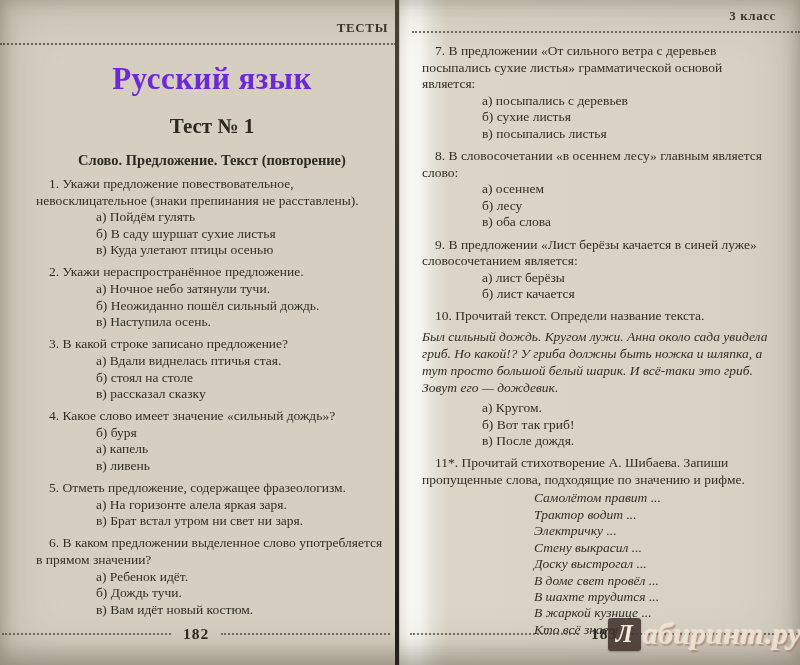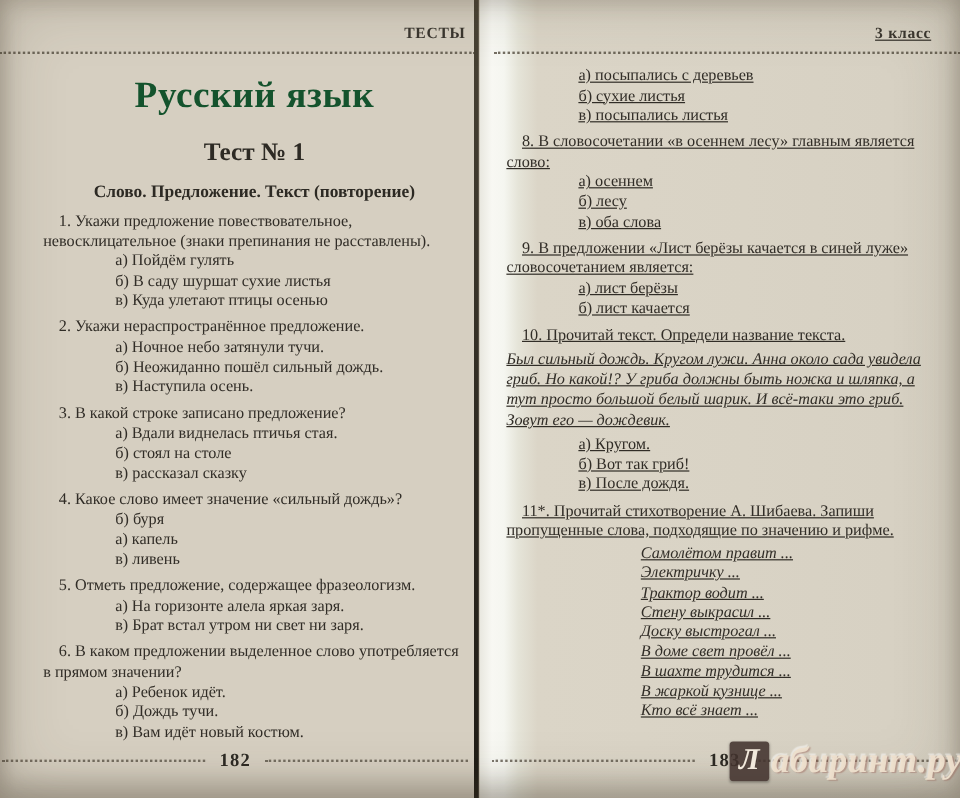--- a/index.html
+++ b/index.html
@@ -12,43 +12,42 @@
     content:""; position:absolute; inset:0; pointer-events:none;
     box-shadow: inset 0 0 55px rgba(70,58,42,.22), inset 0 -12px 20px rgba(70,58,42,.28), inset 0 6px 14px rgba(70,58,42,.12);
   }
   
   .page{position:absolute; top:0; height:665px; box-sizing:border-box;}
   .page-left{
     left:0; width:396px; padding:20px 8px 0 36px;
     background:linear-gradient(to right,#dad4c6 0%,#d8d2c4 76%,#d0cabc 85%,#b5ae a0 91%,#b2ab9d 91%,#8b8476 97%,#6b6457 100%);
   }
   .page-right{
-    left:400px; width:400px; padding:20px 24px 0 22px;
+    left:400px; width:400px; padding:8px 24px 0 22px;
     background:linear-gradient(to right,#e9e8e0 0%,#f8f8f3 2.5%,#f5f6f0 5%,#e5e4d8 8%,#dbd5c7 12%,#d9d3c5 55%,#d6d0c2 100%);
-    text-decoration:underline;
   }
   .gutter-glow{
     position:absolute; left:400px; top:0; width:46px; height:665px; pointer-events:none;
     background:linear-gradient(to bottom, rgba(150,180,205,.10) 0%, rgba(140,185,190,.16) 55%, rgba(95,170,175,.40) 90%, rgba(70,150,160,.55) 100%);
   }
   .spine{
     position:absolute; left:395px; top:0; width:4px; height:665px;
     background:linear-gradient(to bottom,#4a4335,#2f2a21 55%,#201c15);
   }
   
   .running-head{
     text-align:right; font-weight:bold; font-size:13px; letter-spacing:.6px; color:#3a362f;
   }
   .head-rule{
     height:0; border-top:2px dotted rgba(84,76,63,.8); margin-top:7px;
   }
   .page-left .head-rule{margin-left:-36px; margin-right:-8px;}
   .page-right .head-rule{margin-left:-10px; margin-right:-24px;}
   
-  .book-title{margin:16px 0 0; text-align:center; font-size:31px; font-weight:bold; color:#14532d; letter-spacing:.5px;}
+  .book-title{margin:16px 0 0; text-align:center; font-size:31px; font-weight:bold; color:#6d28d9; letter-spacing:.5px;}
   .test-title{margin:17px 0 0; text-align:center; font-size:21px; font-weight:bold; color:#2d2a24;}
   .section-title{margin:13px 0 0; text-align:center; font-size:14.5px; font-weight:bold; color:#2d2a24;}
   
   .questions{margin-top:7px; font-size:13.5px; line-height:16.6px;}
   .page-right .questions{margin-top:10px;}
   .question{margin:0;}
   .q-text{margin:5.5px 0 0; text-indent:13px;}
   .q-option{margin-left:60px;}
   .q-passage{margin:3px 0 4px; font-style:italic; line-height:17px;}
   .q-poem{margin:2px 0 0 112px; font-style:italic; line-height:16.4px;}
@@ -133,20 +132,21 @@
   </section>
 
   <div class="spine"></div>
   <div class="gutter-glow"></div>
 
   <section class="page page-right">
     <div class="running-head">3 класс</div>
     <div class="head-rule"></div>
     <div class="questions" id="questions-right">
         <div class="question">
+          <p class="q-text">7. В предложении «От сильного ветра с деревьев посыпались сухие листья» грамматической основой является:</p>
           <div class="q-option">а) посыпались с деревьев</div>
           <div class="q-option">б) сухие листья</div>
           <div class="q-option">в) посыпались листья</div>
         </div>
         <div class="question">
           <p class="q-text">8. В словосочетании «в осеннем лесу» главным является слово:</p>
           <div class="q-option">а) осеннем</div>
           <div class="q-option">б) лесу</div>
           <div class="q-option">в) оба слова</div>
         </div>
@@ -159,22 +159,22 @@
           <p class="q-text">10. Прочитай текст. Определи название текста.</p>
           <p class="q-passage">Был сильный дождь. Кругом лужи. Анна около сада увидела гриб. Но какой!? У гриба должны быть ножка и шляпка, а тут просто большой белый шарик. И всё-таки это гриб. Зовут его — дождевик.</p>
           <div class="q-option">а) Кругом.</div>
           <div class="q-option">б) Вот так гриб!</div>
           <div class="q-option">в) После дождя.</div>
         </div>
         <div class="question">
           <p class="q-text">11*. Прочитай стихотворение А. Шибаева. Запиши пропущенные слова, подходящие по значению и рифме.</p>
           <div class="q-poem">
             <div class="poem-line">Самолётом правит ...</div>
+            <div class="poem-line">Трактор водит ...</div>
             <div class="poem-line">Электричку ...</div>
-            <div class="poem-line">Трактор водит ...</div>
             <div class="poem-line">Стену выкрасил ...</div>
             <div class="poem-line">Доску выстрогал ...</div>
             <div class="poem-line">В доме свет провёл ...</div>
             <div class="poem-line">В шахте трудится ...</div>
             <div class="poem-line">В жаркой кузнице ...</div>
             <div class="poem-line">Кто всё знает ...</div>
           </div>
         </div>
       </div>
     <footer class="page-footer">

